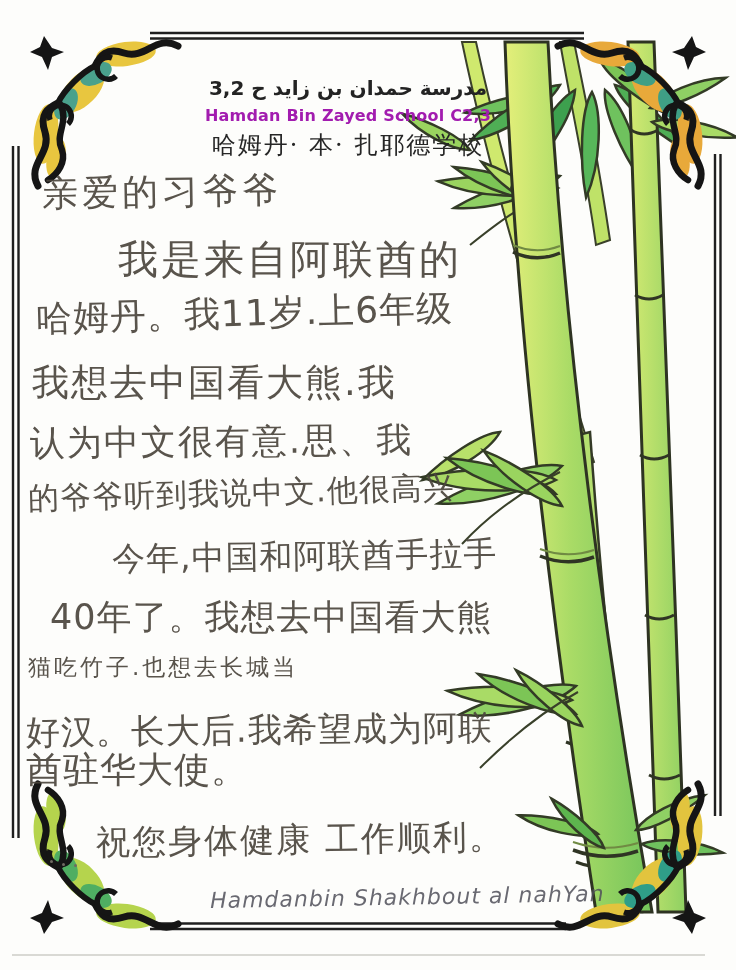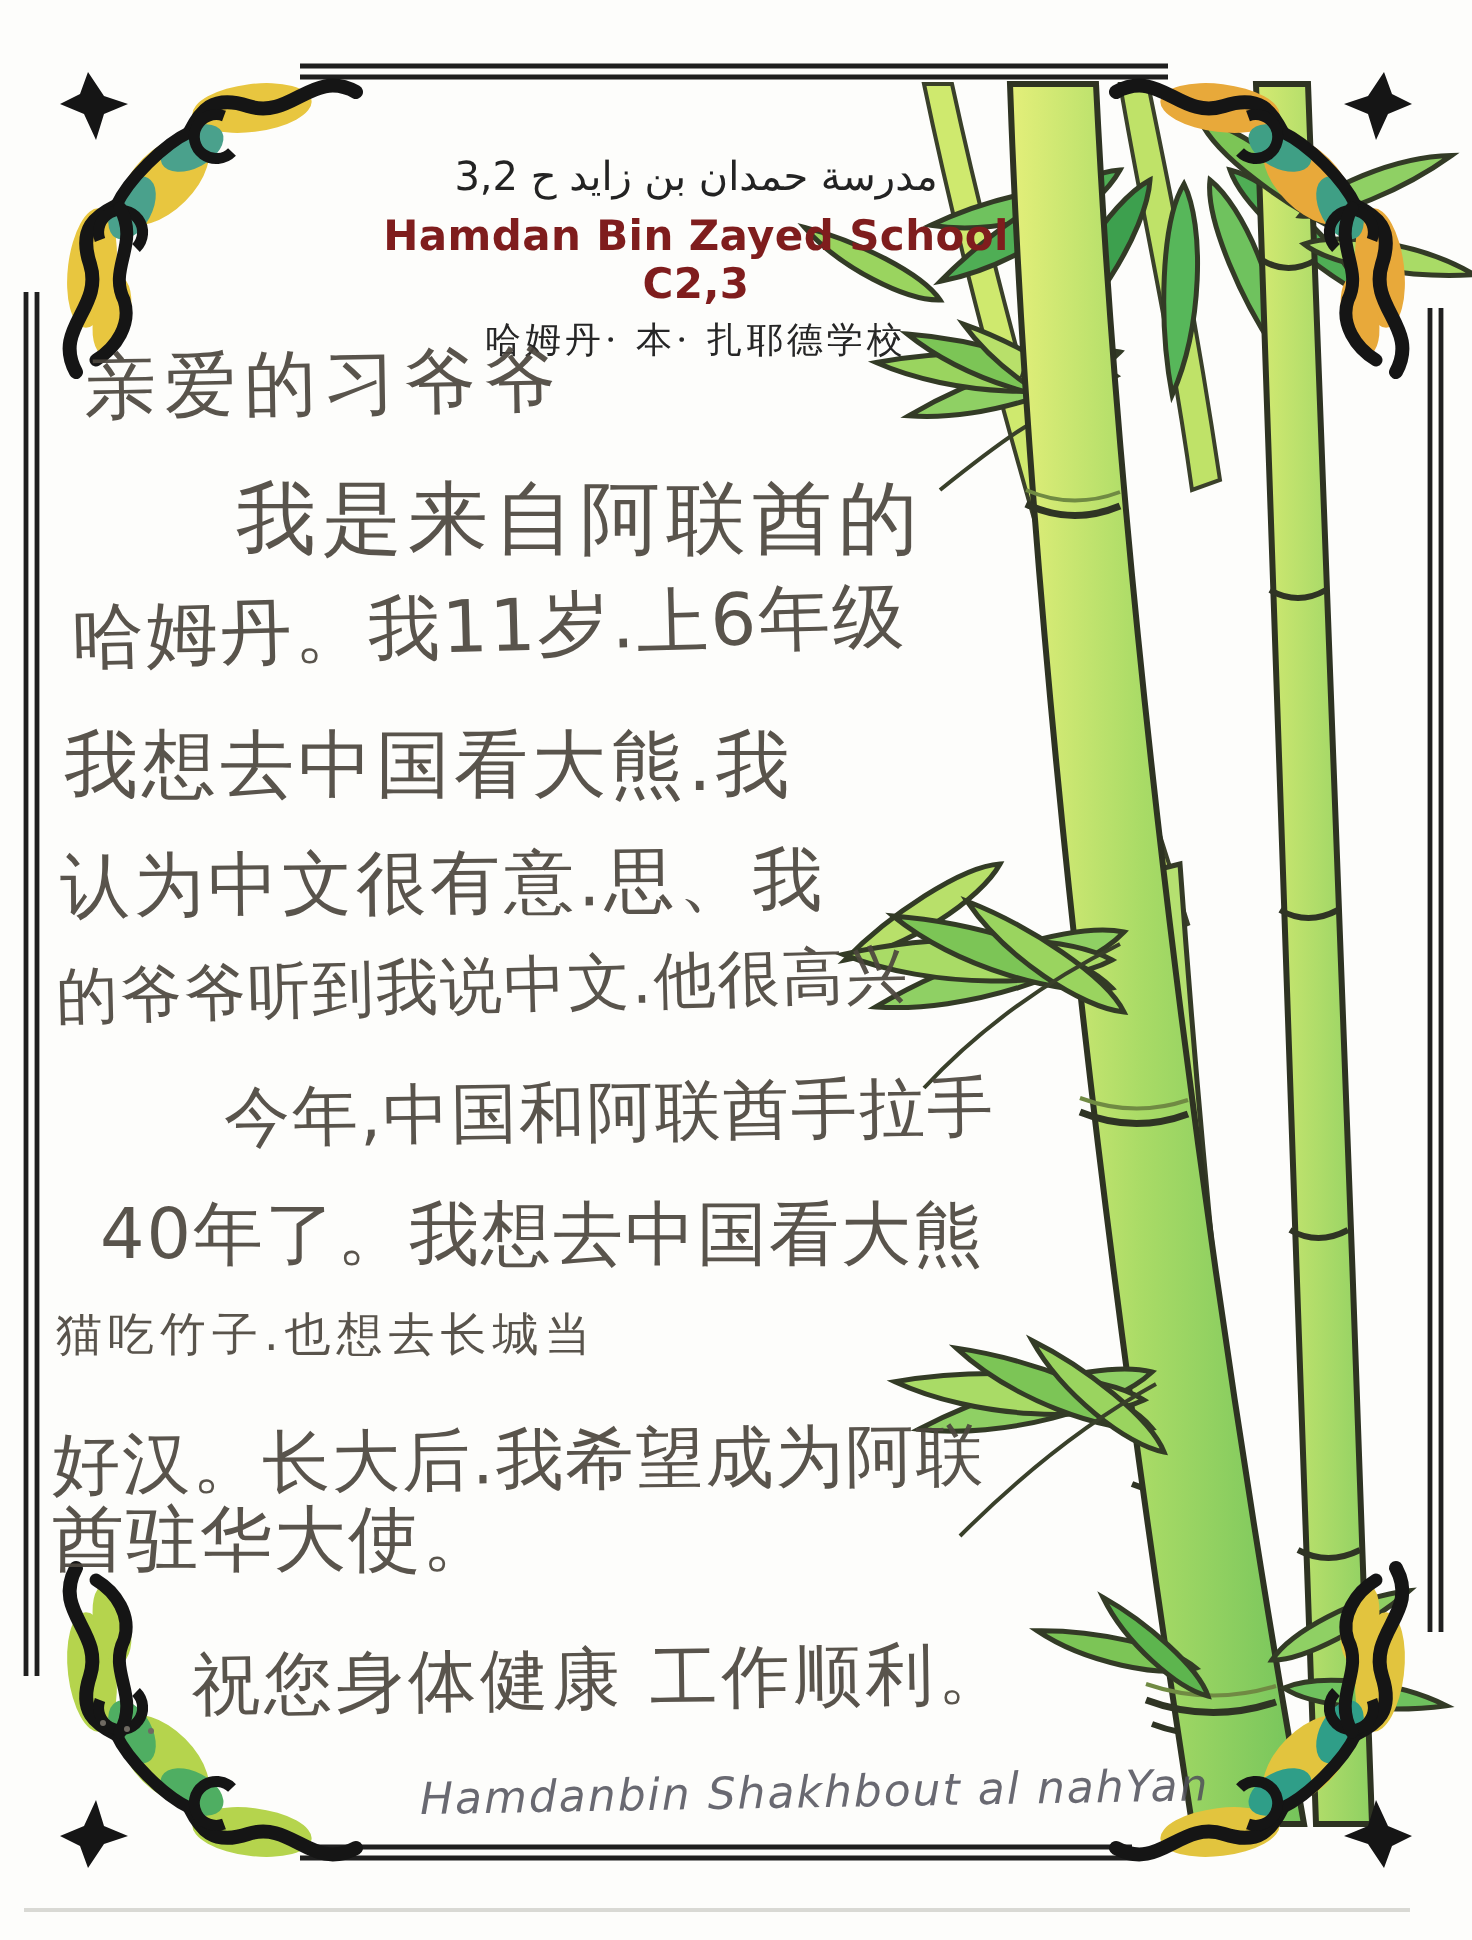--- a/index.html
+++ b/index.html
@@ -5,23 +5,23 @@
   html,body{margin:0;padding:0;}
   body{
     width:736px;height:970px;position:relative;overflow:hidden;
     background:#fdfdfb;
     font-family:"DejaVu Sans",sans-serif;
   }
   
   #art{position:absolute;left:0;top:0;width:736px;height:970px;}
   
   .letterhead{position:absolute;left:168px;top:76px;width:360px;text-align:center;}
-  .lh-ar{font-size:20px;font-weight:400;color:#232323;direction:rtl;line-height:1.25;}
-  .lh-en{font-size:21px;font-weight:700;color:#7f1d1d;letter-spacing:.2px;margin-top:5px;}
-  .lh-cn{font-family:"DejaVu Serif",serif;font-size:18px;color:#262626;letter-spacing:2px;margin-top:4px;}
+  .lh-ar{font-size:20px;font-weight:700;color:#232323;direction:rtl;line-height:1.25;}
+  .lh-en{font-size:16px;font-weight:700;color:#a21caf;letter-spacing:.2px;margin-top:5px;}
+  .lh-cn{font-family:"DejaVu Serif",serif;font-size:24px;color:#262626;letter-spacing:2px;margin-top:4px;}
   
   .hl{position:absolute;color:#4c463e;opacity:.92;white-space:nowrap;transform-origin:left center;}
   .l1 {left:42px; top:170px;font-size:36px;letter-spacing:4px;transform:rotate(-1deg);}
   .l2 {left:118px;top:232px;font-size:40px;letter-spacing:3px;}
   .l3 {left:36px; top:295px;font-size:36px;letter-spacing:1px;transform:rotate(-1.5deg);}
   .l4 {left:32px; top:358px;font-size:37px;letter-spacing:2px;}
   .l5 {left:30px; top:420px;font-size:35px;letter-spacing:2px;transform:rotate(-.5deg);}
   .l6 {left:28px; top:478px;font-size:31px;letter-spacing:1px;transform:rotate(-1.5deg);}
   .l7 {left:112px;top:537px;font-size:33px;letter-spacing:1px;transform:rotate(-.8deg);}
   .l8 {left:26px; top:594px;font-size:35px;letter-spacing:1px;margin-left:24px;}

